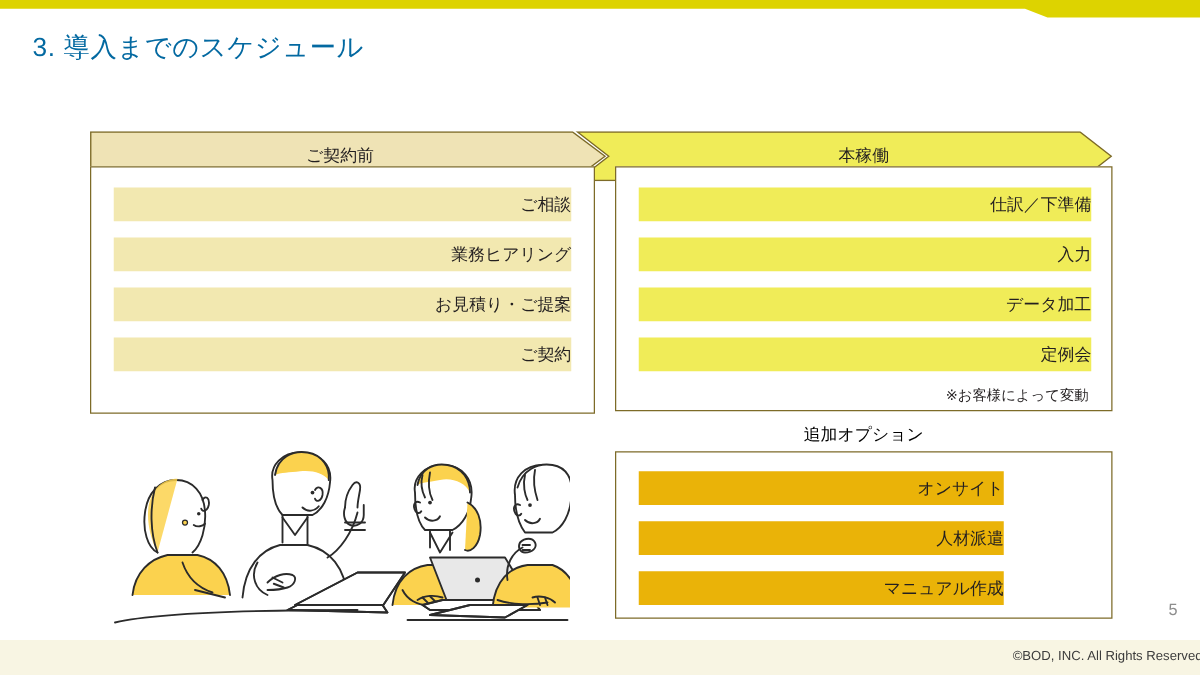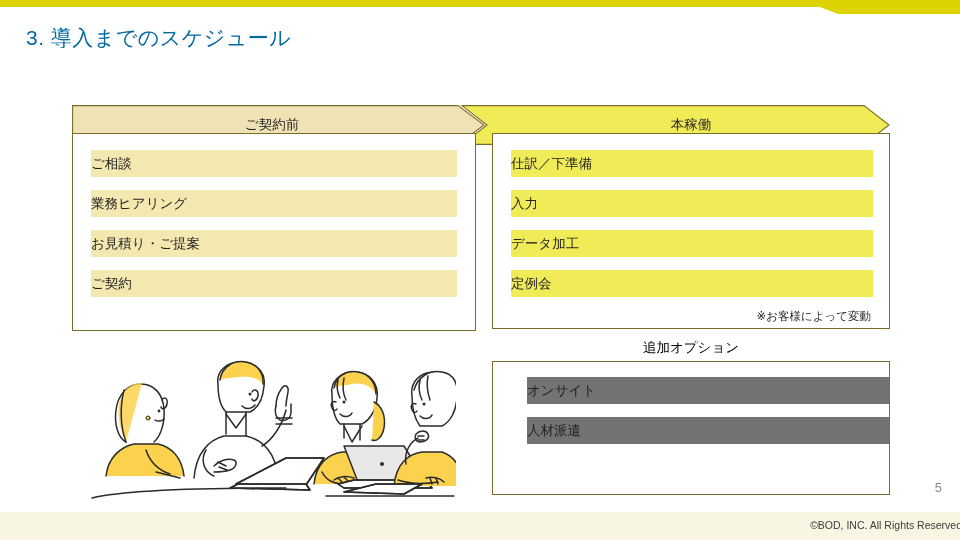--- a/index.html
+++ b/index.html
@@ -67,31 +67,31 @@
     box-sizing: border-box;
   }
   #panel-pre   { left: 72px;  top: 133px; width: 404px; height: 198px; }
   #panel-live  { left: 492px; top: 133px; width: 398px; height: 196px; }
   #panel-opts  { left: 492px; top: 361px; width: 398px; height: 134px; }
 
   .bar {
     position: absolute;
     height: 27px;
     line-height: 27px;
-    text-align: left;
+    text-align: right;
     font-size: 13.5px;
     color: #231f20;
     white-space: nowrap;
   }
   
   #panel-pre .bar  { left: 18px; width: 366px; background: #f2e8b0; }
   
   #panel-live .bar { left: 18px; width: 362px; background: #f0ec58; }
   
-  #panel-opts .bar { left: 34px; width: 362px; background: #737373; }
+  #panel-opts .bar { left: 18px; width: 292px; background: #eab308; }
 
   .note {
     position: absolute;
     right: 18px;
     bottom: 4px;
     font-size: 11.5px;
     color: #231f20;
     white-space: nowrap;
   }
 
@@ -175,20 +175,21 @@
   <div class="bar" style="top:16px">仕訳／下準備</div>
   <div class="bar" style="top:96px">データ加工</div>
   <div class="bar" style="top:136px">定例会</div>
   <div class="note">※お客様によって変動</div>
 </div>
 
 <div class="opts-heading">追加オプション</div>
 <div class="panel" id="panel-opts">
   <div class="bar" style="top:15px">オンサイト</div>
   <div class="bar" style="top:55px">人材派遣</div>
+  <div class="bar" style="top:95px">マニュアル作成</div>
 </div>
 
 <div class="illustration">
   <svg width="370" height="146" viewBox="0 0 370 146" xmlns="http://www.w3.org/2000/svg">
     <g fill="none" stroke="#2b2b2b" stroke-width="1.5" stroke-linecap="round" stroke-linejoin="round">
 
       <path d="M20,122 C22,104 34,93 48,90 L72,90 C86,93 96,104 98,122" fill="#fbd24e" stroke="none"></path>
       <path d="M20,122 C22,104 34,93 48,90 L72,90 C86,93 96,104 98,122"></path>
       <path d="M40,88 C32,84 28,70 30,56 C32,40 42,30 55,30 C68,30 77,40 78,55 C79,68 75,82 68,88"></path>
       <path d="M40,88 C34,76 31,62 33,50 C36,36 45,29 56,29" fill="#fbd24e" stroke="none" opacity="0.85"></path>

